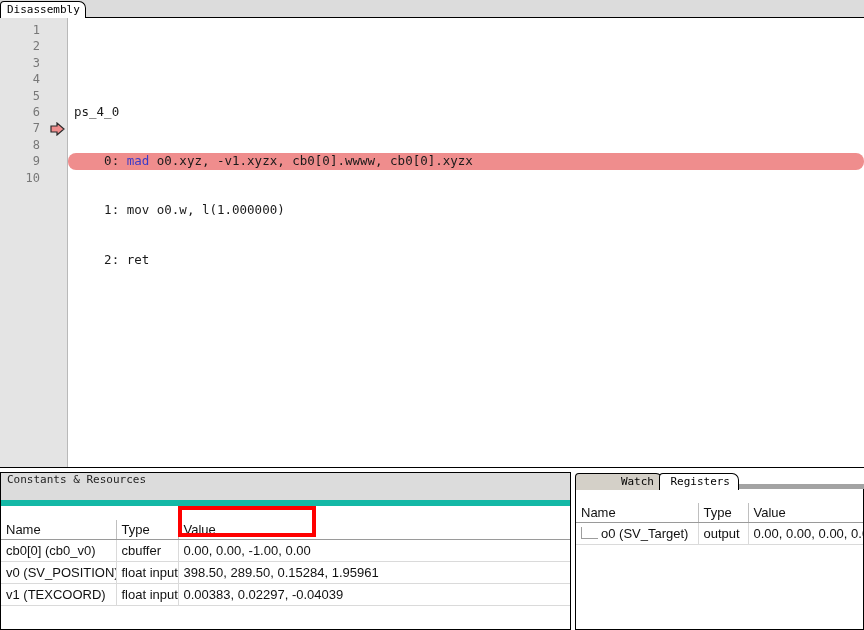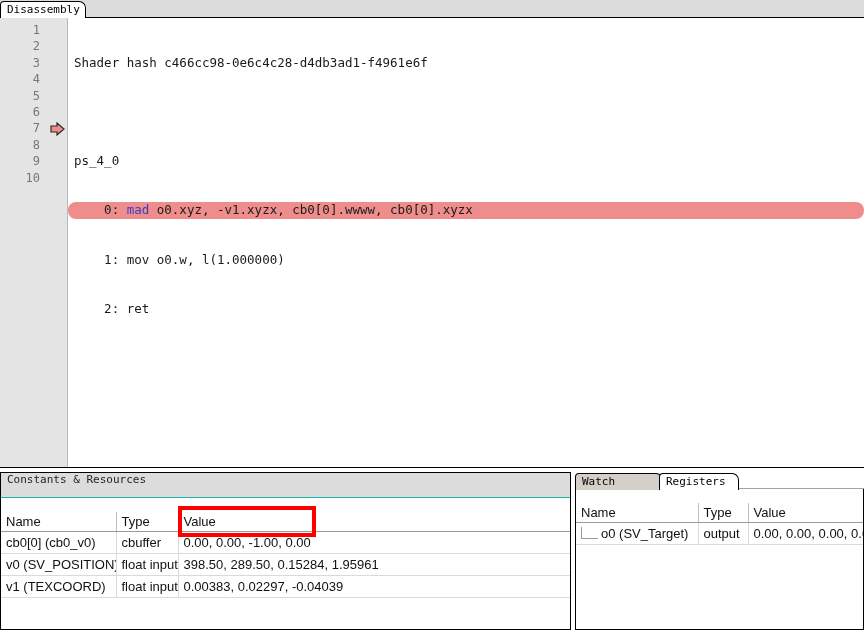--- a/index.html
+++ b/index.html
@@ -117,24 +117,24 @@
   #constants-panel {
     position: absolute;
     left: 0; top: 472px;
     width: 571px;
     height: 158px;
     background: #ffffff;
     border: 1px solid #000;
     box-sizing: border-box;
   }
   .panel-caption {
-    height: 25px;
+    height: 33px;
     line-height: 14px;
     background: #dcdcdc;
-    border-bottom: 1px solid #14b8a6;
+    border-bottom: 6px solid #14b8a6;
     font-family: "DejaVu Sans Mono", monospace;
     font-size: 11px;
     padding-left: 6px;
     box-sizing: border-box;
     color: #222;
   }
   .grid { width: 100%; border-collapse: collapse; table-layout: fixed; margin-top: 14px; }
   .grid th {
     background: #ffffff;
     font-weight: normal;
@@ -179,21 +179,22 @@
   #registers-panel {
     position: absolute;
     left: 575px; top: 472px;
     width: 289px;
     height: 158px;
     background: #ffffff;
   }
   #registers-panel .tabstrip {
     height: 17px;
     background: transparent;
-    border-bottom: 1px solid #a3a3a3;
+    border-bottom: 5px solid #a3a3a3;
+    text-align: right;
   }
   #reg-tab-watch { left: 0; width: 88px; background: #d4d0c8; }
   #reg-tab-registers { left: 84px; width: 80px; background: #ffffff; z-index: 4; }
 
   .reg-body {
     position: absolute;
     left: 0; top: 17px;
     width: 289px;
     height: 141px;
     border: 1px solid #000;
@@ -245,21 +246,20 @@
       <div class="marker-col">
         <div class="exec-arrow" style="top:100.4px;">
           <svg width="15" height="14" viewBox="0 0 15 14">
             <polygon points="1,4 7,4 7,1 14,7 7,13 7,10 1,10" fill="#ef8d8d" stroke="#2b2b2b" stroke-width="1.2" stroke-linejoin="miter"></polygon>
           </svg>
         </div>
       </div>
     </div>
 
     <div class="code-area">
-      <div class="code-line">Shader hash c466cc98-0e6c4c28-d4db3ad1-f4961e6f</div>
       <div class="code-line"> </div>
       <div class="code-line">ps_4_0</div>
       <div class="code-line hl"><span>    0: </span><span class="kw">mad</span><span> o0.xyz, -v1.xyzx, cb0[0].wwww, cb0[0].xyzx</span></div>
       <div class="code-line">    1: mov o0.w, l(1.000000)</div>
       <div class="code-line">    2: ret</div>
       
     </div>
 
   </div>
 </div>

